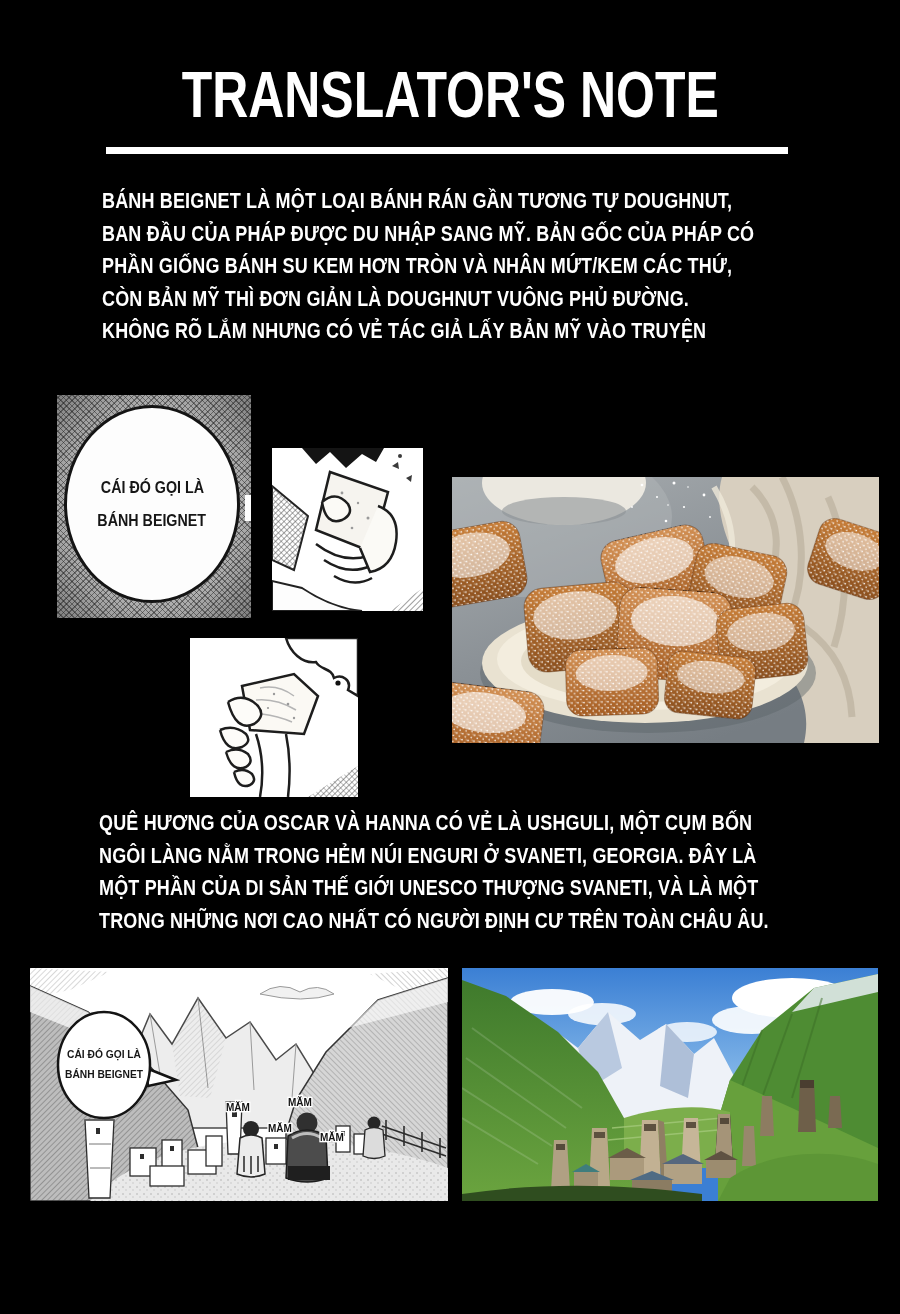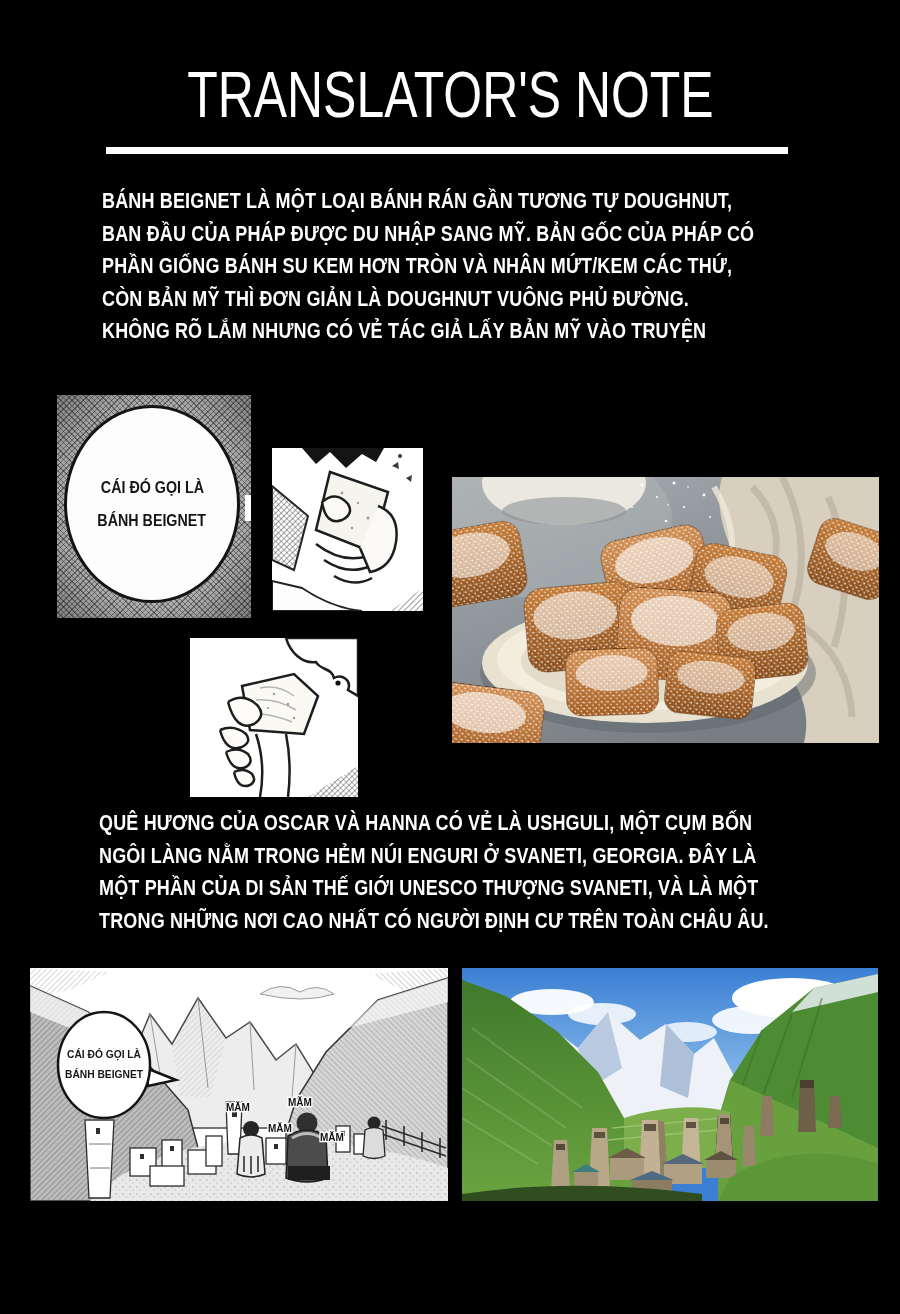--- a/index.html
+++ b/index.html
@@ -1,20 +1,20 @@
 <!DOCTYPE html>
 <html><head>
 <meta charset="utf-8">
 <style>
   html,body{margin:0;padding:0;background:#000;}
   .page{position:relative;width:900px;height:1314px;background:#000;overflow:hidden;
         font-family:"Liberation Sans",sans-serif;}
   
   .title{position:absolute;left:0;top:58px;width:900px;text-align:center;margin:0;
-         color:#fff;font-size:64px;font-weight:normal;letter-spacing:0;white-space:nowrap;}
+         color:#fff;font-size:64px;font-weight:bold;letter-spacing:0;white-space:nowrap;}
   .title .sq{display:inline-block;transform:scaleX(.78);transform-origin:50% 50%;}
   .rule{position:absolute;left:106px;top:147px;width:682px;height:7px;background:#fff;}
   
   .para{position:absolute;color:#fff;font-weight:bold;}
   .para p{margin:0 0 10px 0;font-size:22.5px;line-height:22.5px;white-space:nowrap;
           transform:scaleX(.8);transform-origin:0 50%;letter-spacing:.2px;}
   #para1{left:102px;top:190px;}
   #para2{left:99px;top:812px;}
   
   .abs{position:absolute;overflow:hidden;}

